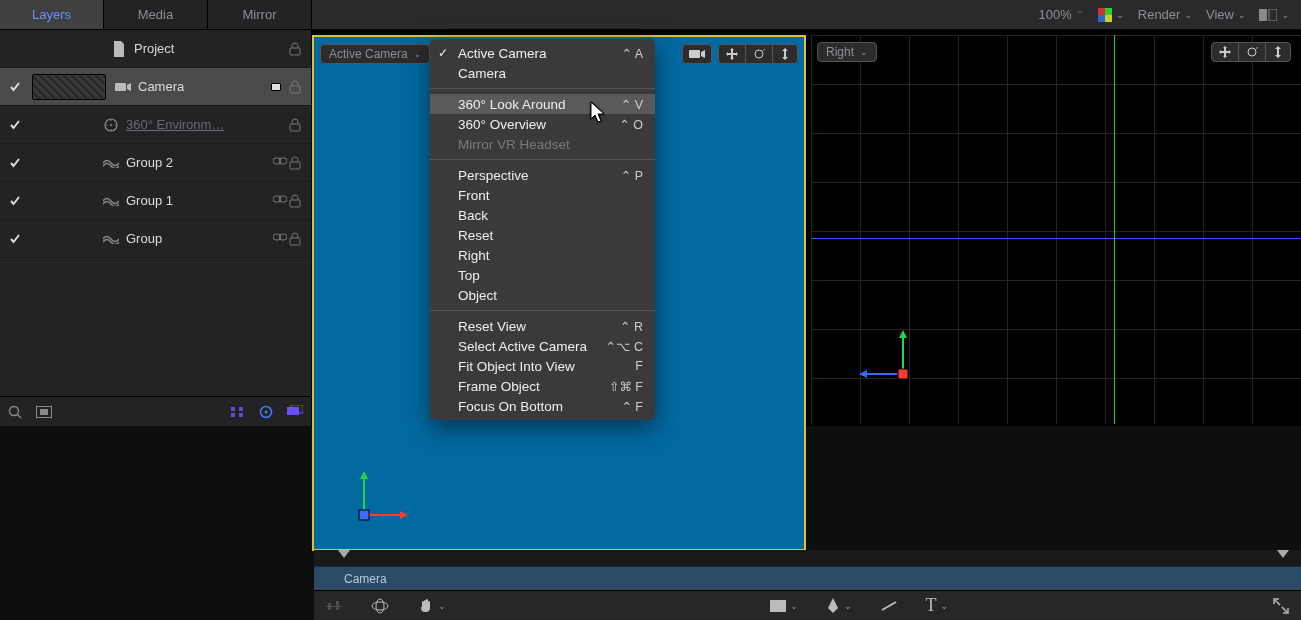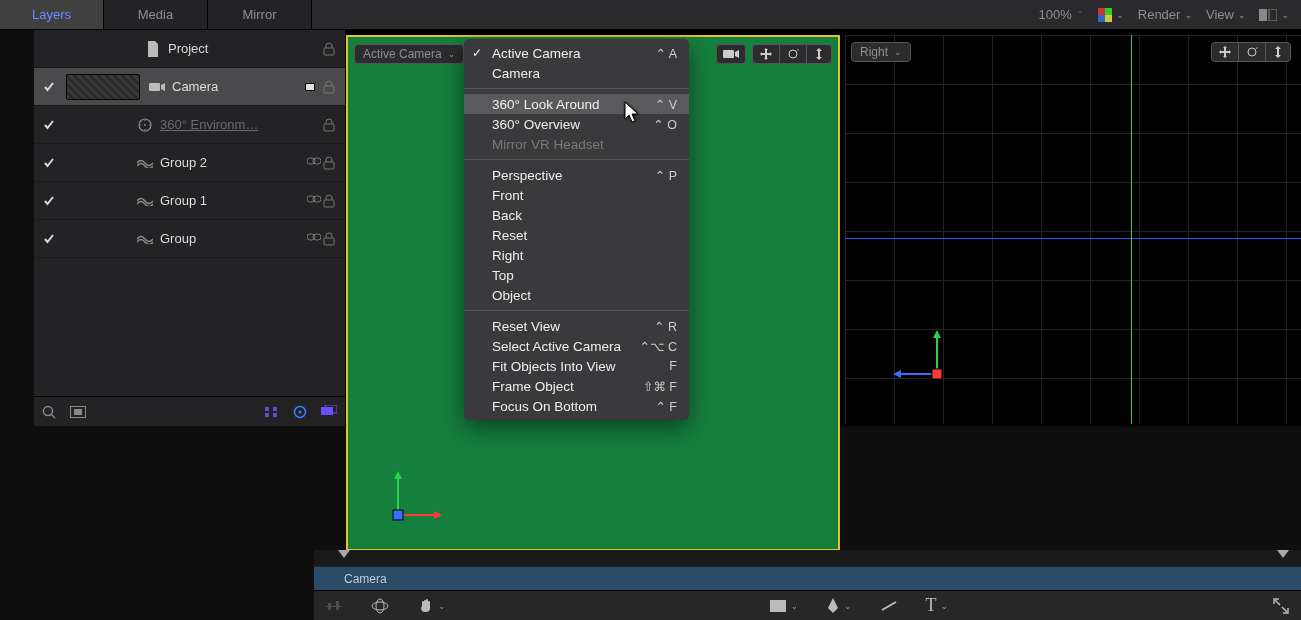--- a/index.html
+++ b/index.html
@@ -29,21 +29,21 @@
   
   .toptabs{display:flex;align-items:center;height:30px;background:var(--bg3);border-bottom:1px solid var(--divider);}
   .toptab{width:104px;height:100%;display:flex;align-items:center;justify-content:center;font-size:13px;color:var(--text-dim);background:var(--bg2);border-right:1px solid var(--divider);cursor:default;}
   .toptab.active{background:#404040;color:var(--blue);}
   .topright{margin-left:auto;display:flex;align-items:center;gap:14px;padding-right:12px;color:var(--text-dim);}
   .topbtn{display:flex;align-items:center;gap:4px;color:var(--text-dim);font-size:13px;}
   .stepper{display:inline-block;color:var(--text-dim2);font-size:10px;}
   .sq{width:14px;height:14px;display:inline-block;}
 
   
-  .body{display:flex;height:396px;padding-left:34px;}
+  .body{display:flex;height:396px;}
   .sidebar{width:312px;background:var(--bg2);border-right:1px solid var(--divider);display:flex;flex-direction:column;}
   .sidebar .rows{flex:1;overflow:hidden;}
   .row{display:flex;align-items:center;height:38px;padding:0 10px 0 6px;border-bottom:1px solid #1a1a1b;position:relative;font-size:13px;}
   .row .vis{width:18px;display:flex;justify-content:center;}
   .row .vis svg{width:10px;height:10px;fill:#d0d0d0;}
   .row .thumb{width:74px;height:26px;margin:0 8px;border:1px solid #000;border-radius:2px;background:linear-gradient(45deg,#3a3a3a 25%,#2a2a2a 0,#2a2a2a 50%,#3a3a3a 0,#3a3a3a 75%,#2a2a2a 0);background-size:8px 8px;}
   .row .icon{width:18px;display:flex;justify-content:center;margin-right:6px;}
   .row .label{flex:1;white-space:nowrap;overflow:hidden;text-overflow:ellipsis;}
   .row.selected{background:var(--row-select);}
   .row .label.dim{color:var(--text-dim2);text-decoration:underline;}
@@ -51,21 +51,21 @@
   .row.project .label{color:#d8d8d8;}
   .row .markers{position:absolute;right:30px;display:flex;gap:6px;align-items:center;}
   .row .cammark{width:10px;height:8px;background:#e0e0e0;border:1px solid #000;border-radius:1px;}
   .rightcol{display:flex;gap:2px;}
 
   .footerbar{height:30px;background:var(--bg2);border-top:1px solid var(--divider);display:flex;align-items:center;padding:0 8px;gap:14px;}
   .footerbar .right{margin-left:auto;display:flex;gap:14px;}
 
   
   .viewer{flex:1;background:#000;position:relative;}
-  .vp{position:absolute;border:2px solid var(--yellow);background:#15803d;}
+  .vp{position:absolute;border:2px solid var(--yellow);background:#0369a1;}
   .vp.left{left:0;top:5px;width:494px;height:516px;}
   .vp-toolbar{position:absolute;top:6px;height:22px;display:flex;gap:6px;align-items:center;color:var(--text-dim);font-size:12px;z-index:5;}
   .vp-toolbar.left{left:6px;}
   .pill{height:20px;border:1px solid #555;border-radius:4px;background:#2c2c2e;display:flex;align-items:center;padding:0 8px;gap:6px;}
   .seg{height:20px;border:1px solid #555;border-radius:4px;background:#2c2c2e;display:flex;align-items:center;overflow:hidden;}
   .seg > span{padding:0 6px;border-right:1px solid #555;height:100%;display:flex;align-items:center;}
   .seg > span:last-child{border-right:none;}
   .vp .axis{position:absolute;left:40px;bottom:24px;}
   .axis svg{overflow:visible;}
 
@@ -438,21 +438,21 @@
           <div class="msep"></div>
           <div class="mi">
             <span>Reset View</span>
             <span class="short">⌃ R</span>
           </div>
           <div class="mi">
             <span>Select Active Camera</span>
             <span class="short">⌃⌥ C</span>
           </div>
           <div class="mi">
-            <span>Fit Objects Into View</span>
+            <span>Fit Object Into View</span>
             <span class="short">F</span>
           </div>
           <div class="mi">
             <span>Frame Object</span>
             <span class="short">⇧⌘ F</span>
           </div>
           <div class="mi">
             <span>Focus On Bottom</span>
             <span class="short">⌃ F</span>
           </div>

